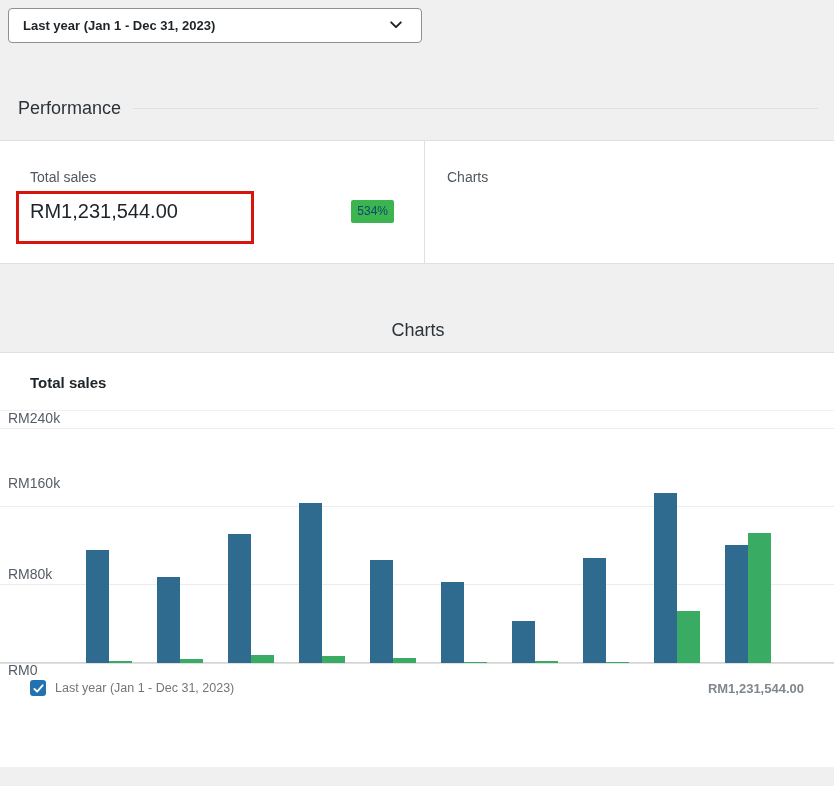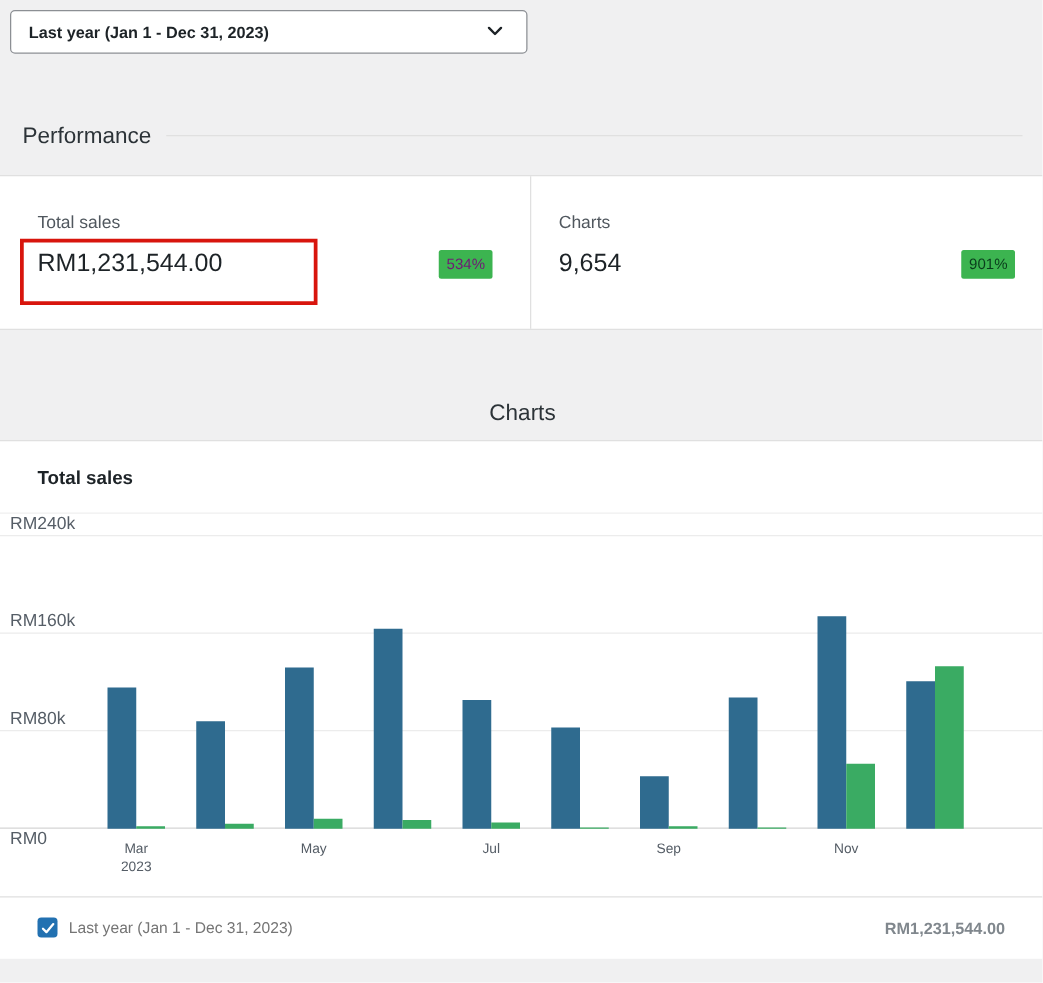--- a/index.html
+++ b/index.html
@@ -115,51 +115,47 @@
 <div class="section-header">
   <div class="section-title">Performance</div>
   <div class="section-rule"></div>
 </div>
 
 <div class="perf-row">
   <div class="perf-card first">
     <div class="perf-label">Total sales</div>
     <div class="perf-value-row">
       <div class="perf-value">RM1,231,544.00</div>
-      <div class="stat-badge" style="background: rgb(60, 180, 80); color: #701a75;">534%</div>
+      <div class="stat-badge" style="background: rgb(60, 180, 80); color: #0c4a6e;">534%</div>
     </div>
     <div class="annotation" style="border-color: rgb(216, 21, 13);"></div>
   </div>
   <div class="perf-card second">
     <div class="perf-label">Charts</div>
-    <div class="perf-value-row">
-      <div class="perf-value">9,654</div>
-      <div class="stat-badge" style="background: rgb(60, 180, 80); color: rgb(10, 61, 28);">901%</div>
-    </div>
   </div>
 </div>
 
 <div class="section-header charts">
   <div class="section-title">Charts</div>
   <div class="section-rule"></div>
 </div>
 
 <div class="chart-card">
   <div class="chart-title-block">
     <div class="chart-title">Total sales</div>
   </div>
 
   <div class="plot">
     <div class="gridline" style="bottom:234px"></div>
     <div class="gridline" style="bottom:156px"></div>
     <div class="gridline" style="bottom:78px"></div>
     <div class="gridline baseline" style="bottom:0"></div>
 
     <div class="ytick" style="bottom:237px">RM240k</div>
-    <div class="ytick" style="bottom:159px">RM160k</div>
+    <div class="ytick" style="bottom:172px">RM160k</div>
     <div class="ytick" style="bottom:81px">RM80k</div>
     <div class="ytick" style="bottom:-15px">RM0</div>
 
     <div class="bars">
         <div class="bar-group">
           <div class="bar" style="height: 113px; background: rgb(47, 107, 143);"></div>
           <div class="bar" style="height: 2px; background: rgb(58, 171, 99);"></div>
         </div>
         <div class="bar-group">
           <div class="bar" style="height: 86px; background: rgb(47, 107, 143);"></div>
@@ -193,43 +189,20 @@
           <div class="bar" style="height: 170px; background: rgb(47, 107, 143);"></div>
           <div class="bar" style="height: 52px; background: rgb(58, 171, 99);"></div>
         </div>
         <div class="bar-group">
           <div class="bar" style="height: 118px; background: rgb(47, 107, 143);"></div>
           <div class="bar" style="height: 130px; background: rgb(58, 171, 99);"></div>
         </div>
       </div>
   </div>
 
-  <div class="x-axis">
-      <div class="x-label">
-        <div>Mar</div>
-        <div>2023</div>
-      </div>
-      <div class="x-label"></div>
-      <div class="x-label">
-        <div>May</div>
-      </div>
-      <div class="x-label"></div>
-      <div class="x-label">
-        <div>Jul</div>
-      </div>
-      <div class="x-label"></div>
-      <div class="x-label">
-        <div>Sep</div>
-      </div>
-      <div class="x-label"></div>
-      <div class="x-label">
-        <div>Nov</div>
-      </div>
-      <div class="x-label"></div>
-    </div>
 
   <div class="legend-row">
     <span class="legend-checkbox" style="background: rgb(34, 113, 177);">
       <svg width="11" height="11" viewBox="0 0 12 12">
           <path d="M1.5 6.5 L4.5 9.5 L10.5 2.5" fill="none" stroke="#ffffff" stroke-width="2" stroke-linecap="round" stroke-linejoin="round"></path>
         </svg>
     </span>
     <span class="legend-label">Last year (Jan 1 - Dec 31, 2023)</span>
     <span class="legend-value">RM1,231,544.00</span>
   </div>

